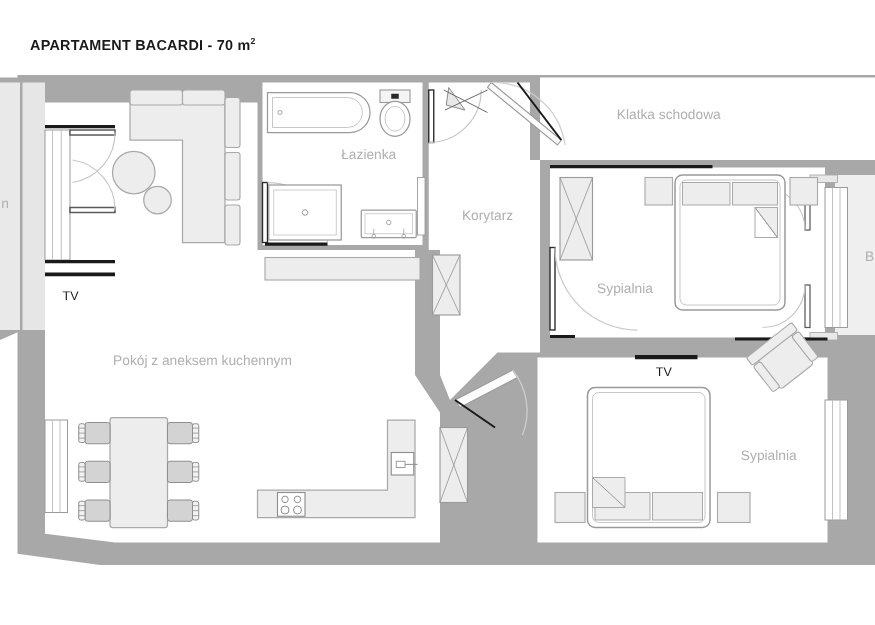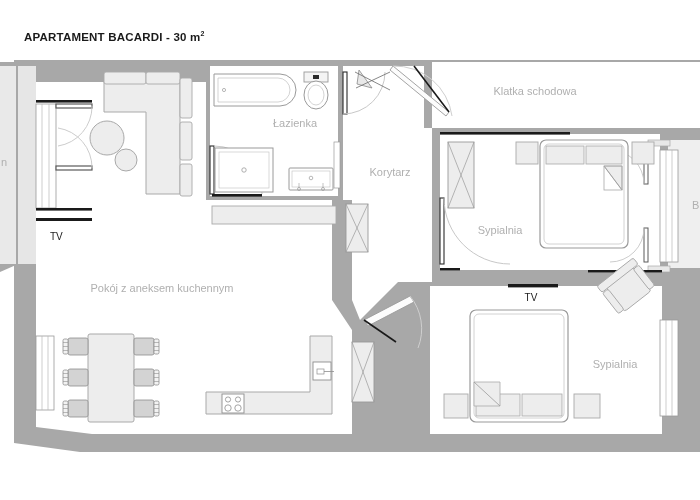--- a/index.html
+++ b/index.html
@@ -12,21 +12,21 @@
   svg{position:absolute;left:0;top:0;}
   .rlabel{font-family:"Liberation Sans","DejaVu Sans",sans-serif;font-size:11px;fill:#b0b0b0;}
   .tvlabel{font-family:"Liberation Sans","DejaVu Sans",sans-serif;font-size:10px;fill:#1a1a1a;font-weight:normal;}
 </style>
 </head>
 <body>
 
 <div id="stage">
 
   <div id="title">
-    <span>APARTAMENT BACARDI - 30 m</span><sup>2</sup>
+    <span>APARTAMENT BACARDI - 70 m</span><sup>2</sup>
   </div>
 
   <svg width="700" height="500" viewBox="0 0 700 500">
 
     <defs>
       <g id="chairShape">
         <rect x="0" y="0" width="20" height="17" rx="2" ry="2" fill="#d3d3d3" stroke="#8e8e8e" stroke-width=".8"></rect>
         <rect x="-5" y="1" width="5" height="15" rx="1.5" fill="#f2f2f2" stroke="#8e8e8e" stroke-width=".8"></rect>
         <line x1="-5" y1="4.5" x2="0" y2="4.5" stroke="#8e8e8e" stroke-width=".6"></line>
         <line x1="-5" y1="8.5" x2="0" y2="8.5" stroke="#8e8e8e" stroke-width=".6"></line>

